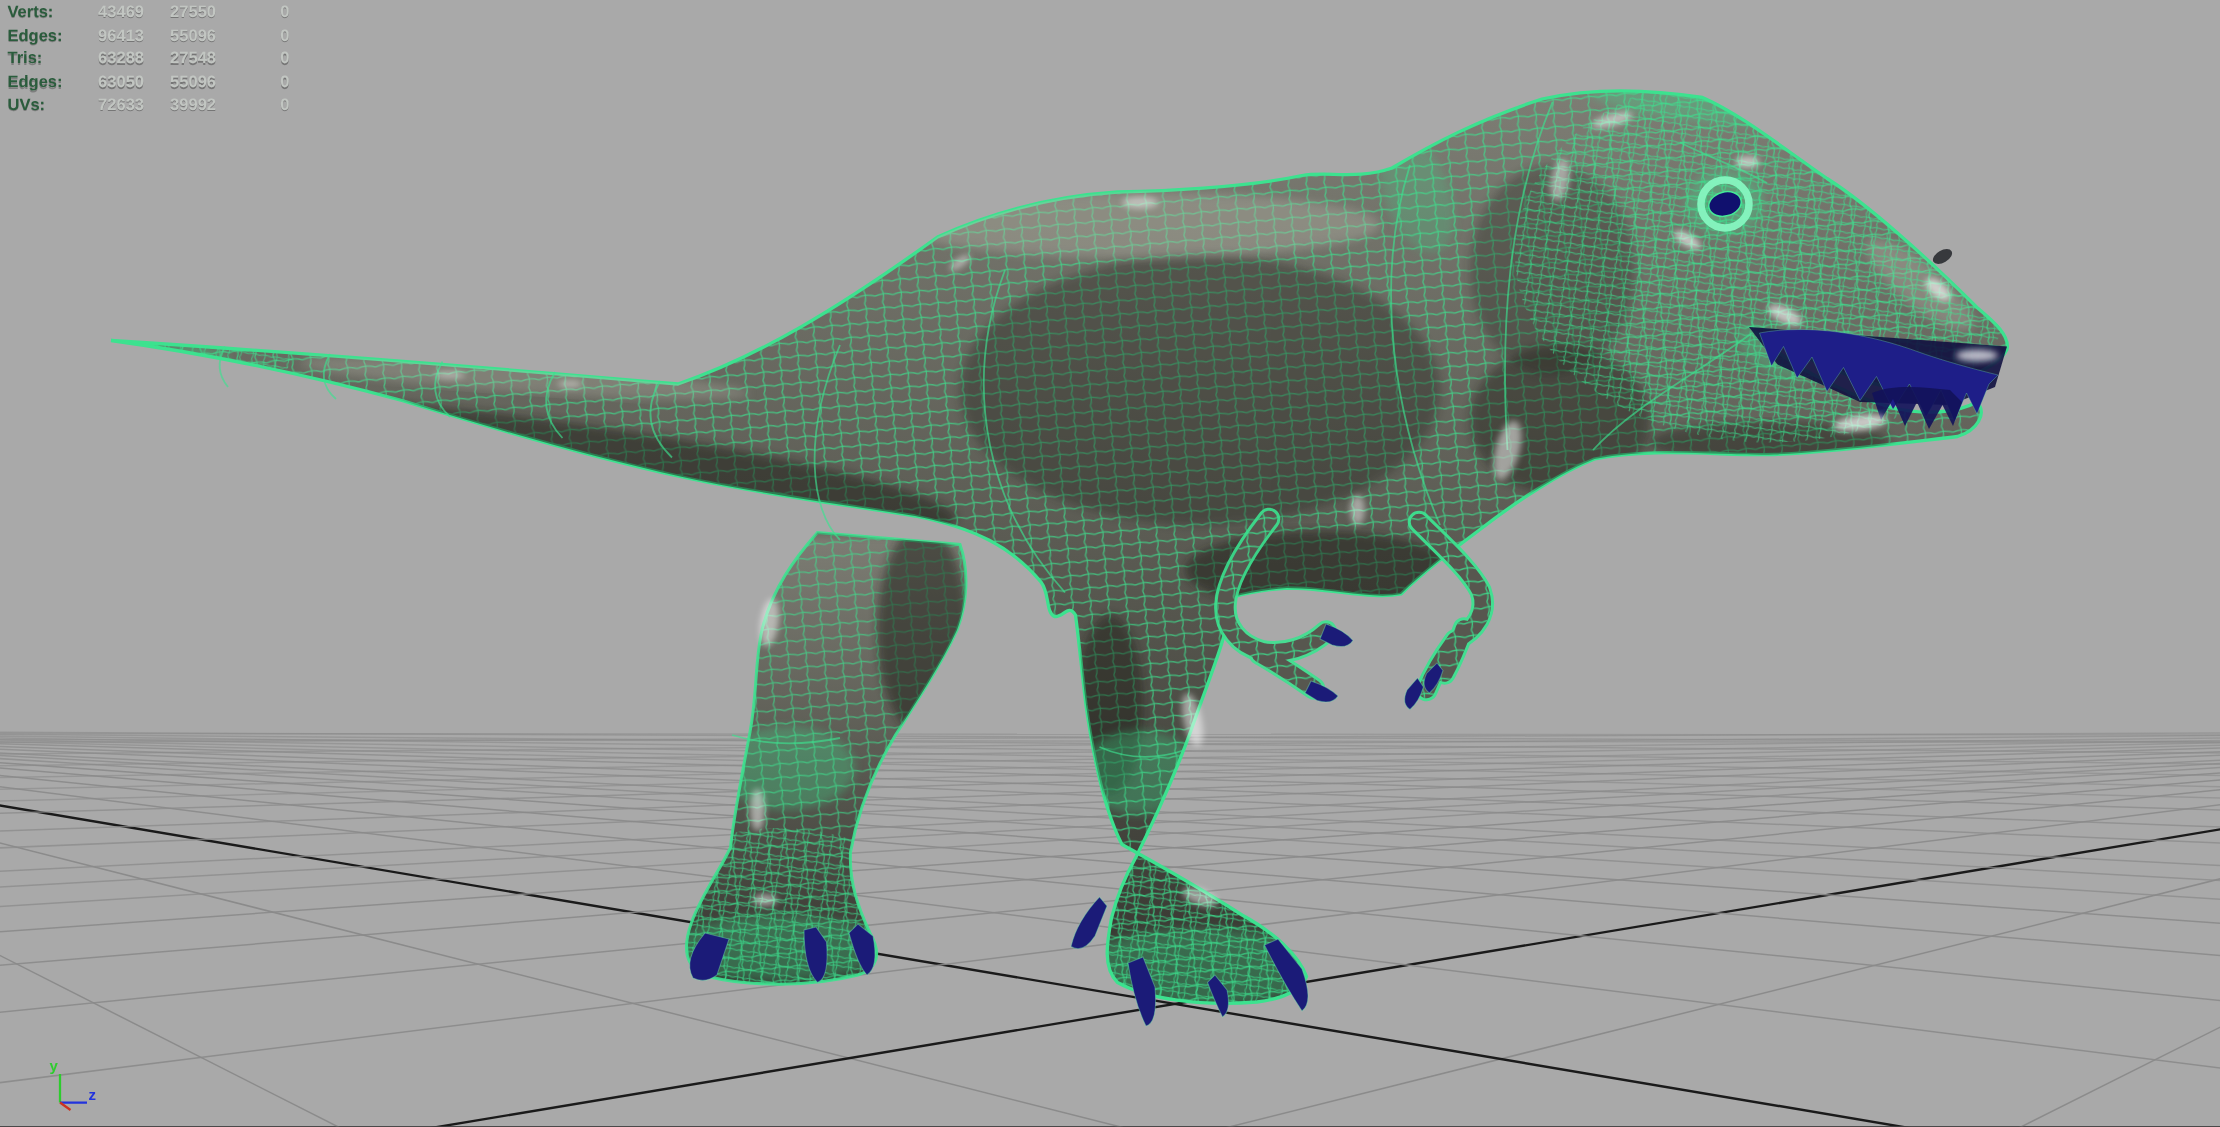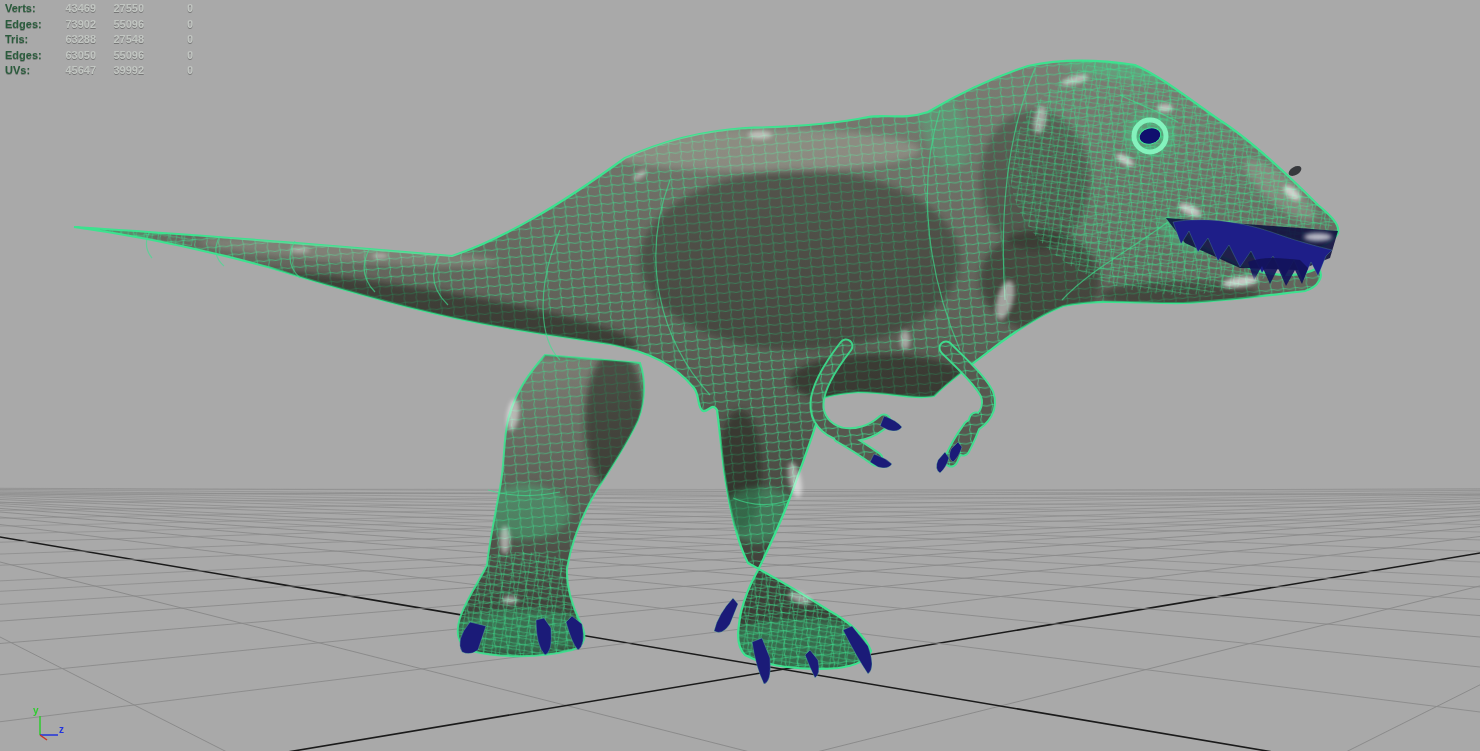--- a/index.html
+++ b/index.html
@@ -279,36 +279,36 @@
 
   <div class="hud">
     <div class="hud-row">
       <span class="hud-label">Verts:</span>
       <span class="hud-val v1">43469</span>
       <span class="hud-val v2">27550</span>
       <span class="hud-val v3">0</span>
     </div>
     <div class="hud-row">
       <span class="hud-label">Edges:</span>
-      <span class="hud-val v1">73902</span>
+      <span class="hud-val v1">96413</span>
       <span class="hud-val v2">55096</span>
       <span class="hud-val v3">0</span>
     </div>
     <div class="hud-row">
       <span class="hud-label">Tris:</span>
       <span class="hud-val v1">63288</span>
       <span class="hud-val v2">27548</span>
       <span class="hud-val v3">0</span>
     </div>
     <div class="hud-row">
       <span class="hud-label">Edges:</span>
       <span class="hud-val v1">63050</span>
       <span class="hud-val v2">55096</span>
       <span class="hud-val v3">0</span>
     </div>
     <div class="hud-row">
       <span class="hud-label">UVs:</span>
-      <span class="hud-val v1">45647</span>
+      <span class="hud-val v1">72633</span>
       <span class="hud-val v2">39992</span>
       <span class="hud-val v3">0</span>
     </div>
   </div>
 </div>
 
 </body></html>

